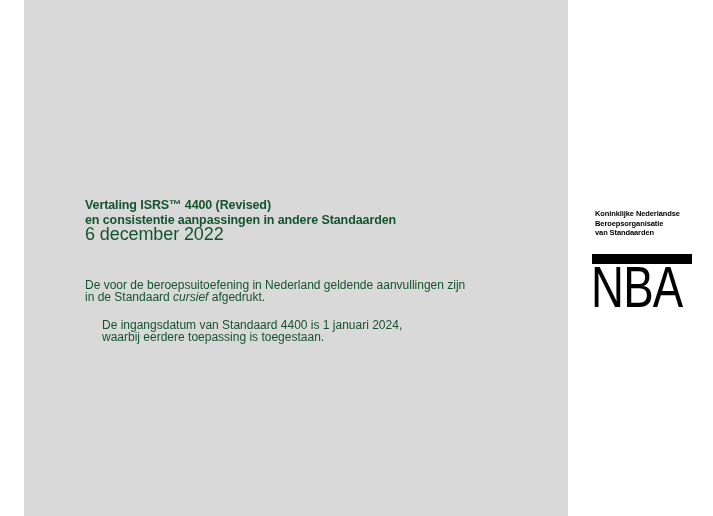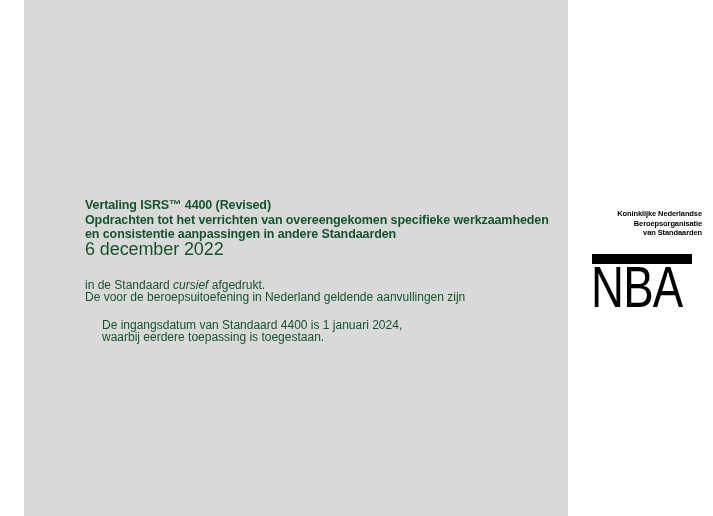--- a/index.html
+++ b/index.html
@@ -56,21 +56,20 @@
     width: 110px;
     color: #000;
   }
   .nba-org-lines {
     margin-left: 3px;
     font-size: 7.5px;
     line-height: 9.6px;
     font-weight: bold;
     letter-spacing: -0.1px;
     white-space: nowrap;
-    text-align: right;
   }
   .nba-bar {
     position: absolute;
     left: 0;
     top: 45px;
     width: 100px;
     height: 10px;
     background: #000;
   }
   .nba-wordmark {
@@ -88,28 +87,27 @@
 </style>
 </head>
 <body>
 
 <div id="canvas">
 
   <div class="page-sheet"></div>
 
   <div class="cover-text title-block">
     <div>Vertaling ISRS™ 4400 (Revised)</div>
-    <div>Opdrachten tot het verrichten van overeengekomen specifieke werkzaamheden</div>
     <div>en consistentie aanpassingen in andere Standaarden</div>
     <div class="date-line">6 december 2022</div>
   </div>
 
   <div class="cover-text body-par body-par-1">
+    <div>De voor de beroepsuitoefening in Nederland geldende aanvullingen zijn</div>
     <div><span>in de Standaard </span><span class="italic-word">cursief</span><span> afgedrukt.</span></div>
-    <div>De voor de beroepsuitoefening in Nederland geldende aanvullingen zijn</div>
   </div>
 
   <div class="cover-text body-par body-par-2">
     <div>De ingangsdatum van Standaard 4400 is 1 januari 2024,</div>
     <div>waarbij eerdere toepassing is toegestaan.</div>
   </div>
 
   <div class="nba-logo">
     <div class="nba-org-lines">
       <div>Koninklijke Nederlandse</div>

